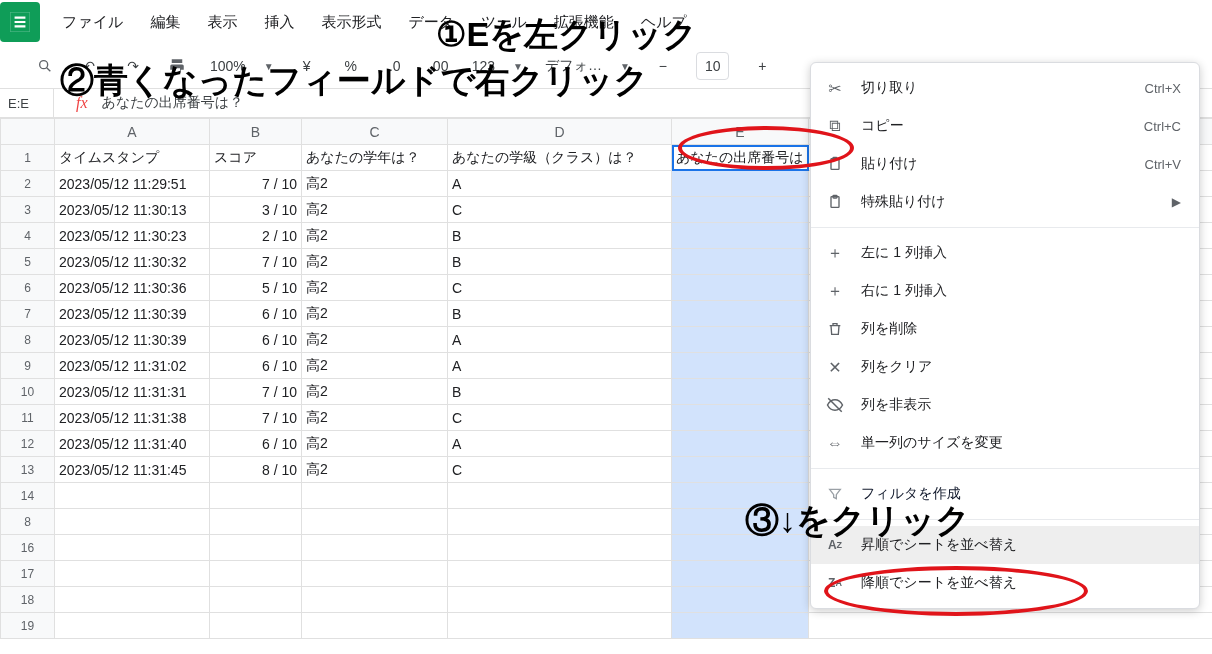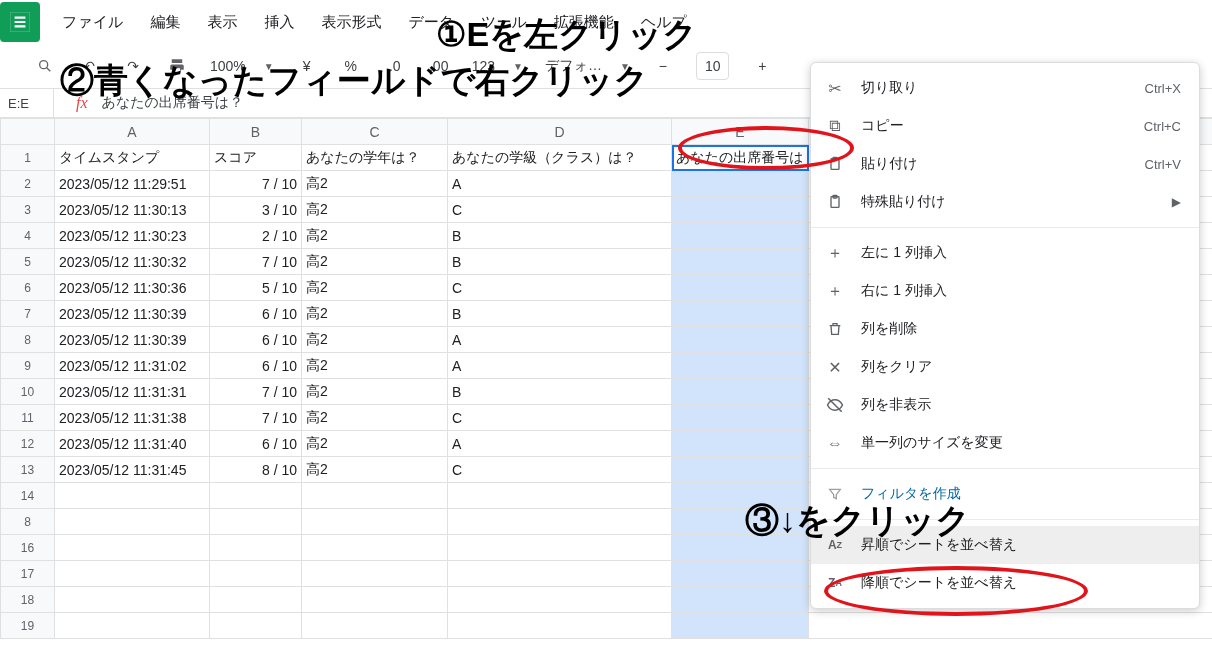--- a/index.html
+++ b/index.html
@@ -57,21 +57,21 @@
   
   .annot { position: absolute; font-weight: 900; color: #000; font-family: "Comic Sans MS","Hiragino Maru Gothic Pro","Meiryo",sans-serif; pointer-events: none; z-index: 60; white-space: nowrap; }
   .annot1 { left: 436px; top: 12px; font-size: 34px; }
   .annot2 { left: 60px; top: 58px; font-size: 34px; }
   .annot3 { left: 745px; top: 498px; font-size: 34px; }
   .ellipse { position: absolute; border: 4px solid #e0141a; border-radius: 50%; pointer-events: none; z-index: 55; }
   .ell1 { left: 678px; top: 126px; width: 176px; height: 44px; }
   .ell2 { left: 824px; top: 566px; width: 264px; height: 50px; }
 
   
-  .ctx-faded { color: #0369a1; }
+  .ctx-faded { color: #0f172a; }
 </style>
 </head>
 <body>
 
 <div class="menubar">
   <div class="app-icon">
     <svg viewBox="0 0 24 24">
         <rect x="3" y="3" width="18" height="18" fill="#ffffff" opacity=".9"></rect>
         <path d="M3 3h18v18H3z" fill="#0f9d58"></path>
         <path d="M7 7h10v2H7zM7 11h10v2H7zM7 15h10v2H7z" fill="#fff"></path>

